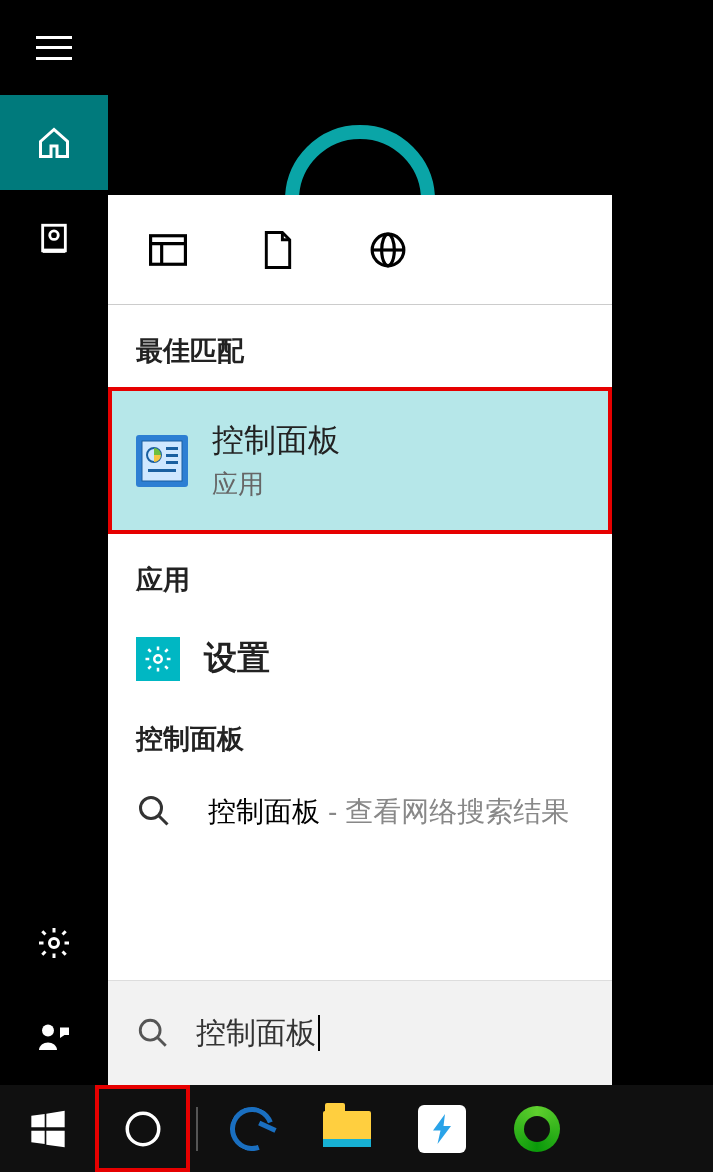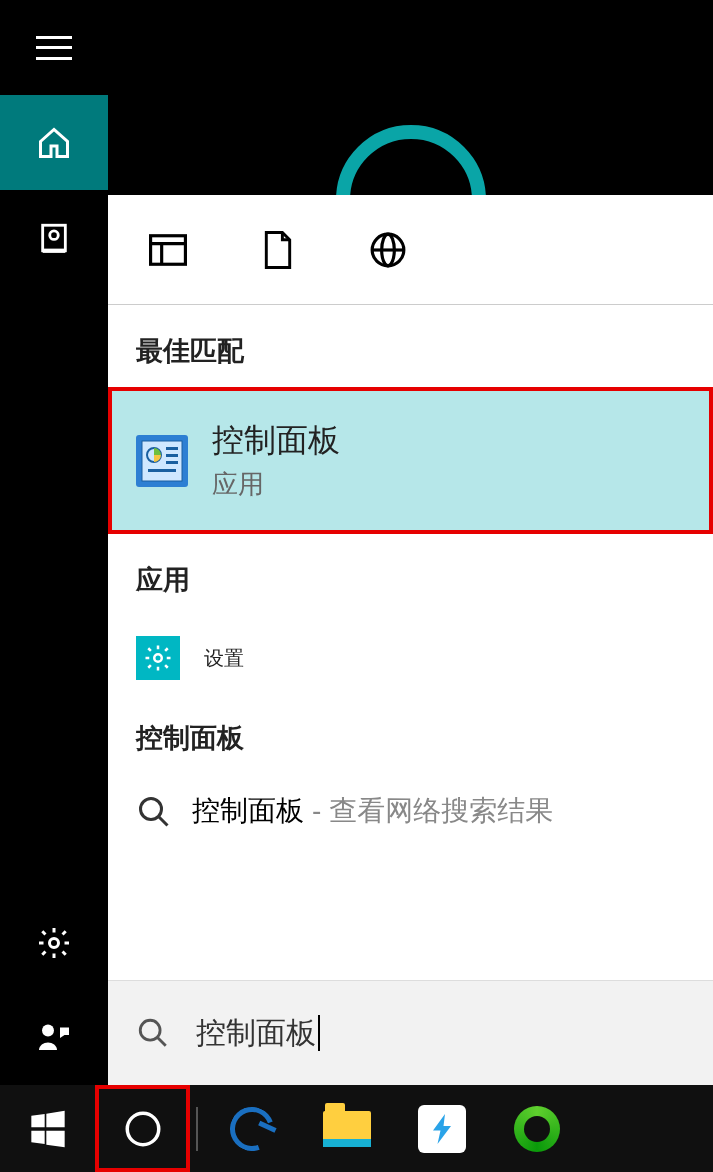--- a/index.html
+++ b/index.html
@@ -32,21 +32,21 @@
     .rail-item.active { background: #007a7c; }
     .rail-spacer { flex: 1; }
     .hamburger {
       width: 36px; height: 24px;
       display: flex; flex-direction: column; justify-content: space-between;
     }
     .hamburger span { height: 3px; background: #fff; }
     .main-area {
       position: absolute;
       left: 108px; top: 0;
-      width: 605px;
+      width: 504px;
       height: 1085px;
       background: #fff;
       display: flex;
       flex-direction: column;
     }
     .cortana-header {
       height: 195px;
       background: #000;
       position: relative;
       overflow: hidden;
@@ -97,21 +97,21 @@
       position: relative;
       display:flex; align-items:center; justify-content:center;
     }
     .settings-icon {
       width: 44px; height: 44px;
       background: #00b7c3;
       display:flex; align-items:center; justify-content:center;
     }
     .result-text .title { font-size: 32px; font-weight: 500; color: #222; }
     .result-text .subtitle { font-size: 26px; color: #666; margin-top: 4px; }
-    .web-item { display:flex; align-items:flex-end; padding: 18px 28px; gap: 20px; }
+    .web-item { display:flex; align-items:flex-start; padding: 18px 28px; gap: 36px; }
     .web-text { font-size: 28px; }
     .web-text .sep { color: #888; margin: 0 8px; }
     .web-text .extra { color: #888; }
     .search-box {
       height: 105px;
       background: #f2f2f2;
       display: flex;
       align-items: center;
       padding: 0 28px;
       gap: 26px;
@@ -279,21 +279,21 @@
     <div class="section-header" style="padding-top:28px">应用</div>
 
     <div class="result-item">
       <div class="settings-icon">
         <svg width="30" height="30" viewBox="0 0 24 24" fill="none" stroke="#fff" stroke-width="2">
           <circle cx="12" cy="12" r="3"></circle>
           <path d="M12 2v3M12 19v3M4.2 4.2l2.1 2.1M17.7 17.7l2.1 2.1M2 12h3M19 12h3M4.2 19.8l2.1-2.1M17.7 6.3l2.1-2.1"></path>
         </svg>
       </div>
       <div class="result-text">
-        <div class="title" style="font-size:20px; font-weight:400">设置</div>
+        <div class="title" style="font-size:33px; font-weight:700">设置</div>
       </div>
     </div>
 
     <div class="section-header" style="padding-top:20px">控制面板</div>
 
     <div class="web-item">
       <svg width="36" height="36" viewBox="0 0 24 24" fill="none" stroke="#333" stroke-width="2">
         <circle cx="10" cy="10" r="7"></circle>
           <line x1="21" y1="21" x2="15" y2="15"></line>
       </svg>

